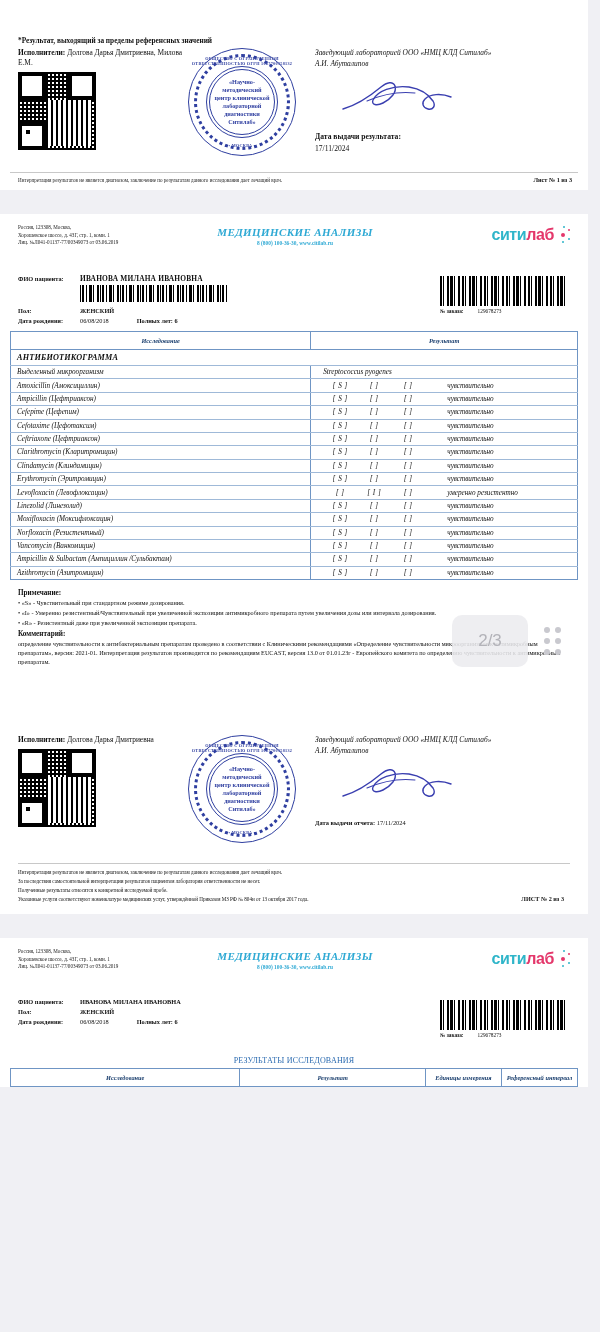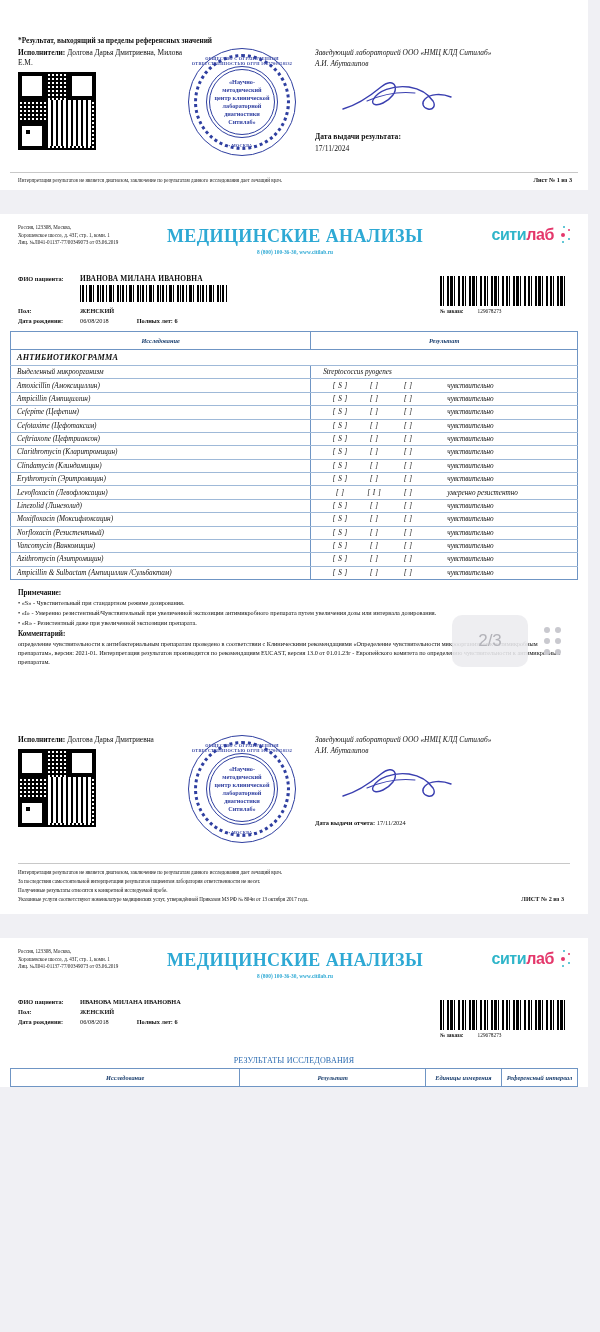--- a/index.html
+++ b/index.html
@@ -148,23 +148,24 @@
   }
   .lh-addr {
     position: absolute; left: 8px; top: 10px;
     font-size: 5.1px; line-height: 1.5; color: #1c1c1c;
   }
   .lh-center {
     text-align: center;
     padding-top: 2px;
   }
   .lh-title {
-    font-size: 18px; font-weight: bold; letter-spacing: .4px;
+    font-size: 11px; font-weight: bold; letter-spacing: .4px;
     color: #2ea9d4;
     font-family: "Liberation Serif", serif;
+    font-style: italic;
   }
   .lh-contact {
     font-size: 5.4px; color: #2ea9d4; margin-top: 2px; font-weight: bold;
   }
   .lh-logo {
     position: absolute; right: 6px; top: 12px;
     display: flex; align-items: flex-start;
   }
   .lh-logo .word {
     font-size: 16px; font-weight: bold; letter-spacing: -.4px;
@@ -446,21 +447,21 @@
             <td class="res-cell">
               <div class="res-grid">
                 <span class="slot">[ S ]</span>
                 <span class="slot">[   ]</span>
                 <span class="slot">[   ]</span>
                 <span class="verdict">чувствительно</span>
               </div>
             </td>
           </tr>
           <tr>
-            <td class="name-cell">Ampicillin (Ампициллин)</td>
+            <td class="name-cell">Ampicillin (Цефтриаксон)</td>
             <td class="res-cell">
               <div class="res-grid">
                 <span class="slot">[ S ]</span>
                 <span class="slot">[   ]</span>
                 <span class="slot">[   ]</span>
                 <span class="verdict">чувствительно</span>
               </div>
             </td>
           </tr>
           <tr>
@@ -578,32 +579,32 @@
             <td class="res-cell">
               <div class="res-grid">
                 <span class="slot">[ S ]</span>
                 <span class="slot">[   ]</span>
                 <span class="slot">[   ]</span>
                 <span class="verdict">чувствительно</span>
               </div>
             </td>
           </tr>
           <tr>
+            <td class="name-cell">Ampicillin &amp; Sulbactam (Ампициллин /Сульбактам)</td>
+            <td class="res-cell">
+              <div class="res-grid">
+                <span class="slot">[ S ]</span>
+                <span class="slot">[   ]</span>
+                <span class="slot">[   ]</span>
+                <span class="verdict">чувствительно</span>
+              </div>
+            </td>
+          </tr>
+          <tr>
             <td class="name-cell">Azithromycin (Азитромицин)</td>
-            <td class="res-cell">
-              <div class="res-grid">
-                <span class="slot">[ S ]</span>
-                <span class="slot">[   ]</span>
-                <span class="slot">[   ]</span>
-                <span class="verdict">чувствительно</span>
-              </div>
-            </td>
-          </tr>
-          <tr>
-            <td class="name-cell">Ampicillin &amp; Sulbactam (Ампициллин /Сульбактам)</td>
             <td class="res-cell">
               <div class="res-grid">
                 <span class="slot">[ S ]</span>
                 <span class="slot">[   ]</span>
                 <span class="slot">[   ]</span>
                 <span class="verdict">чувствительно</span>
               </div>
             </td>
           </tr>
         </tbody>

